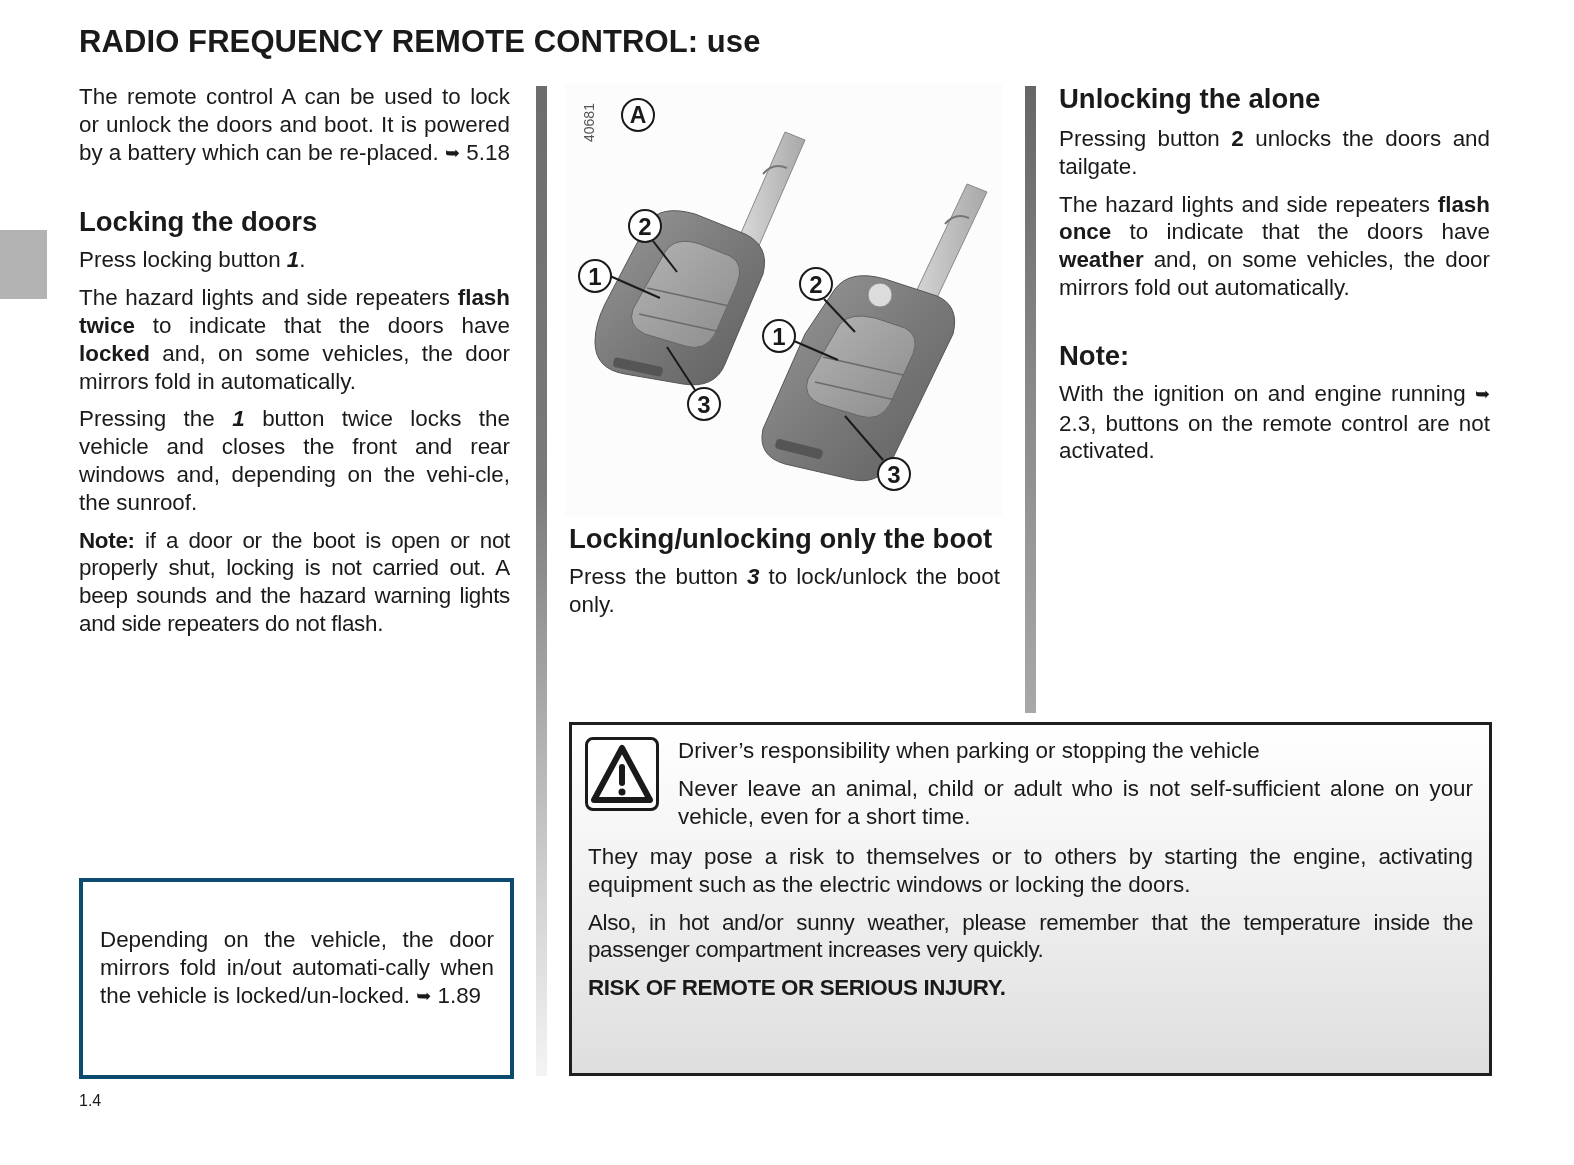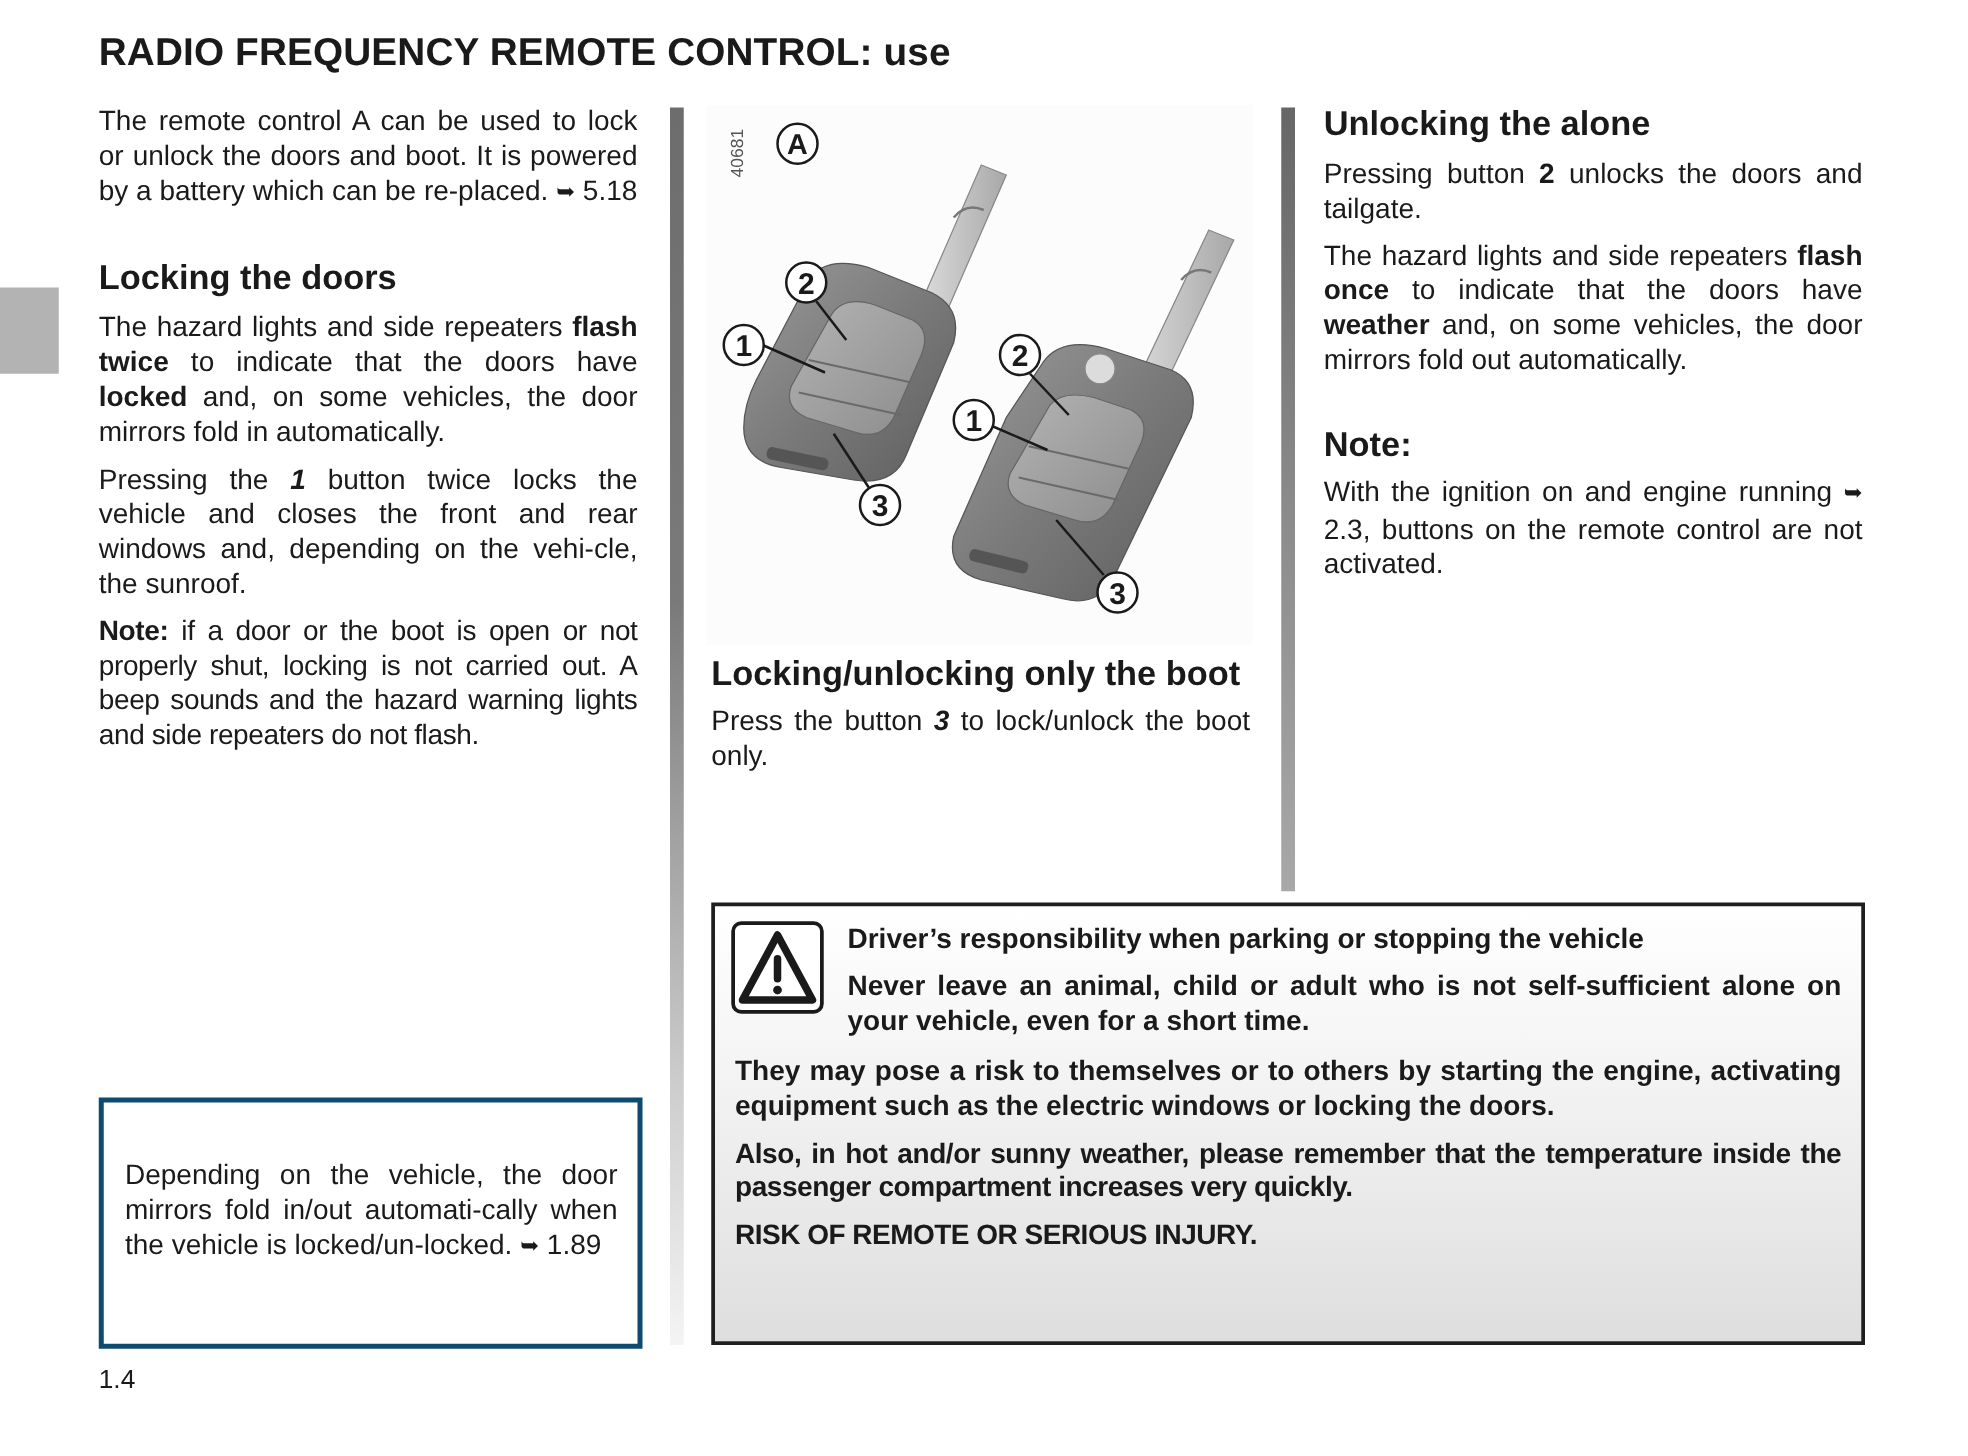--- a/index.html
+++ b/index.html
@@ -28,48 +28,49 @@
   .divider-right {
     left: 1025px; top: 86px; width: 11px; height: 627px; background: #8a8a8a;
     background: linear-gradient(to bottom, #666666 0%, #8a8a8a 50%, #a8a8a8 100%);
   }
   .figure { left: 565px; top: 84px; width: 437px; height: 432px; background: #fcfcfc; }
   .info-box {
     left: 79px; top: 878px; width: 427px; height: 193px; border: 4px solid #0c4a6e;
     box-sizing: content-box;
   }
   .info-box .txt { position: absolute; left: 17px; top: 44px; width: 394px; }
-  .page-number { left: 79px; top: 1092px; font-size: 21px; }
+  .page-number { left: 79px; top: 1092px; font-size: 16px; }
   .warn-box {
     left: 569px; top: 722px; width: 917px; height: 348px; border: 3px solid #1f1f1f;
     background: linear-gradient(to bottom, #ffffff 0%, #f3f3f3 40%, #dedede 100%);
   }
   .warn-icon {
     position: absolute; left: 13px; top: 12px; width: 74px; height: 74px;
     border: 3px solid #1a1a1a; border-radius: 8px; background: #ffffff; box-sizing: border-box;
   }
   .warn-head { position: absolute; left: 106px; top: 12px; width: 795px; }
   .warn-rest { position: absolute; left: 16px; top: 118px; width: 885px; }
-  .warn-text { font-size: 22.4px; line-height: 27.8px; text-align: justify; font-weight: bold; }
+  .warn-text { font-size: 22.4px; line-height: 27.8px; text-align: justify; }
   .warn-text.narrow { letter-spacing: -0.35px; }
   .bold { font-weight: bold; }
   .italic-bold { font-weight: bold; font-style: italic; }
   .ref-arrow { font-size: 18px; display: inline-block; transform: translateY(-1px); }
 </style>
 </head>
 <body>
 
 <div class="abs title">RADIO FREQUENCY REMOTE CONTROL: use</div>
 
 <div class="abs side-tab"></div>
 
 <div class="abs col1">
   <p class="body-text"><span>The remote control A can be used to lock or unlock the doors and boot. It is powered by a battery which can be re-placed.</span> <span class="ref-arrow">➥</span> <span>5.18</span></p>
 
   <h2 class="section-gap">Locking the doors</h2>
+  <p class="body-text" style="margin-top:8px"><span>Press locking button </span><span class="italic-bold">1</span><span>.</span></p>
   <p class="body-text para-gap"><span>The hazard lights and side repeaters </span><span class="bold">flash twice</span><span> to indicate that the doors have </span><span class="bold">locked</span><span> and, on some vehicles, the door mirrors fold in automatically.</span></p>
   <p class="body-text para-gap"><span>Pressing the </span><span class="italic-bold">1</span><span> button twice locks the vehicle and closes the front and rear windows and, depending on the vehi-cle, the sunroof.</span></p>
   <p class="body-text para-gap" style="letter-spacing:-0.3px"><span class="bold">Note:</span><span> if a door or the boot is open or not properly shut, locking is not carried out. A beep sounds and the hazard warning lights and side repeaters do not flash.</span></p>
 </div>
 
 <div class="abs info-box">
   <p class="body-text txt"><span>Depending on the vehicle, the door mirrors fold in/out automati-cally when the vehicle is locked/un-locked.</span> <span class="ref-arrow">➥</span> <span>1.89</span></p>
 </div>
 
 <div class="abs page-number">1.4</div>

